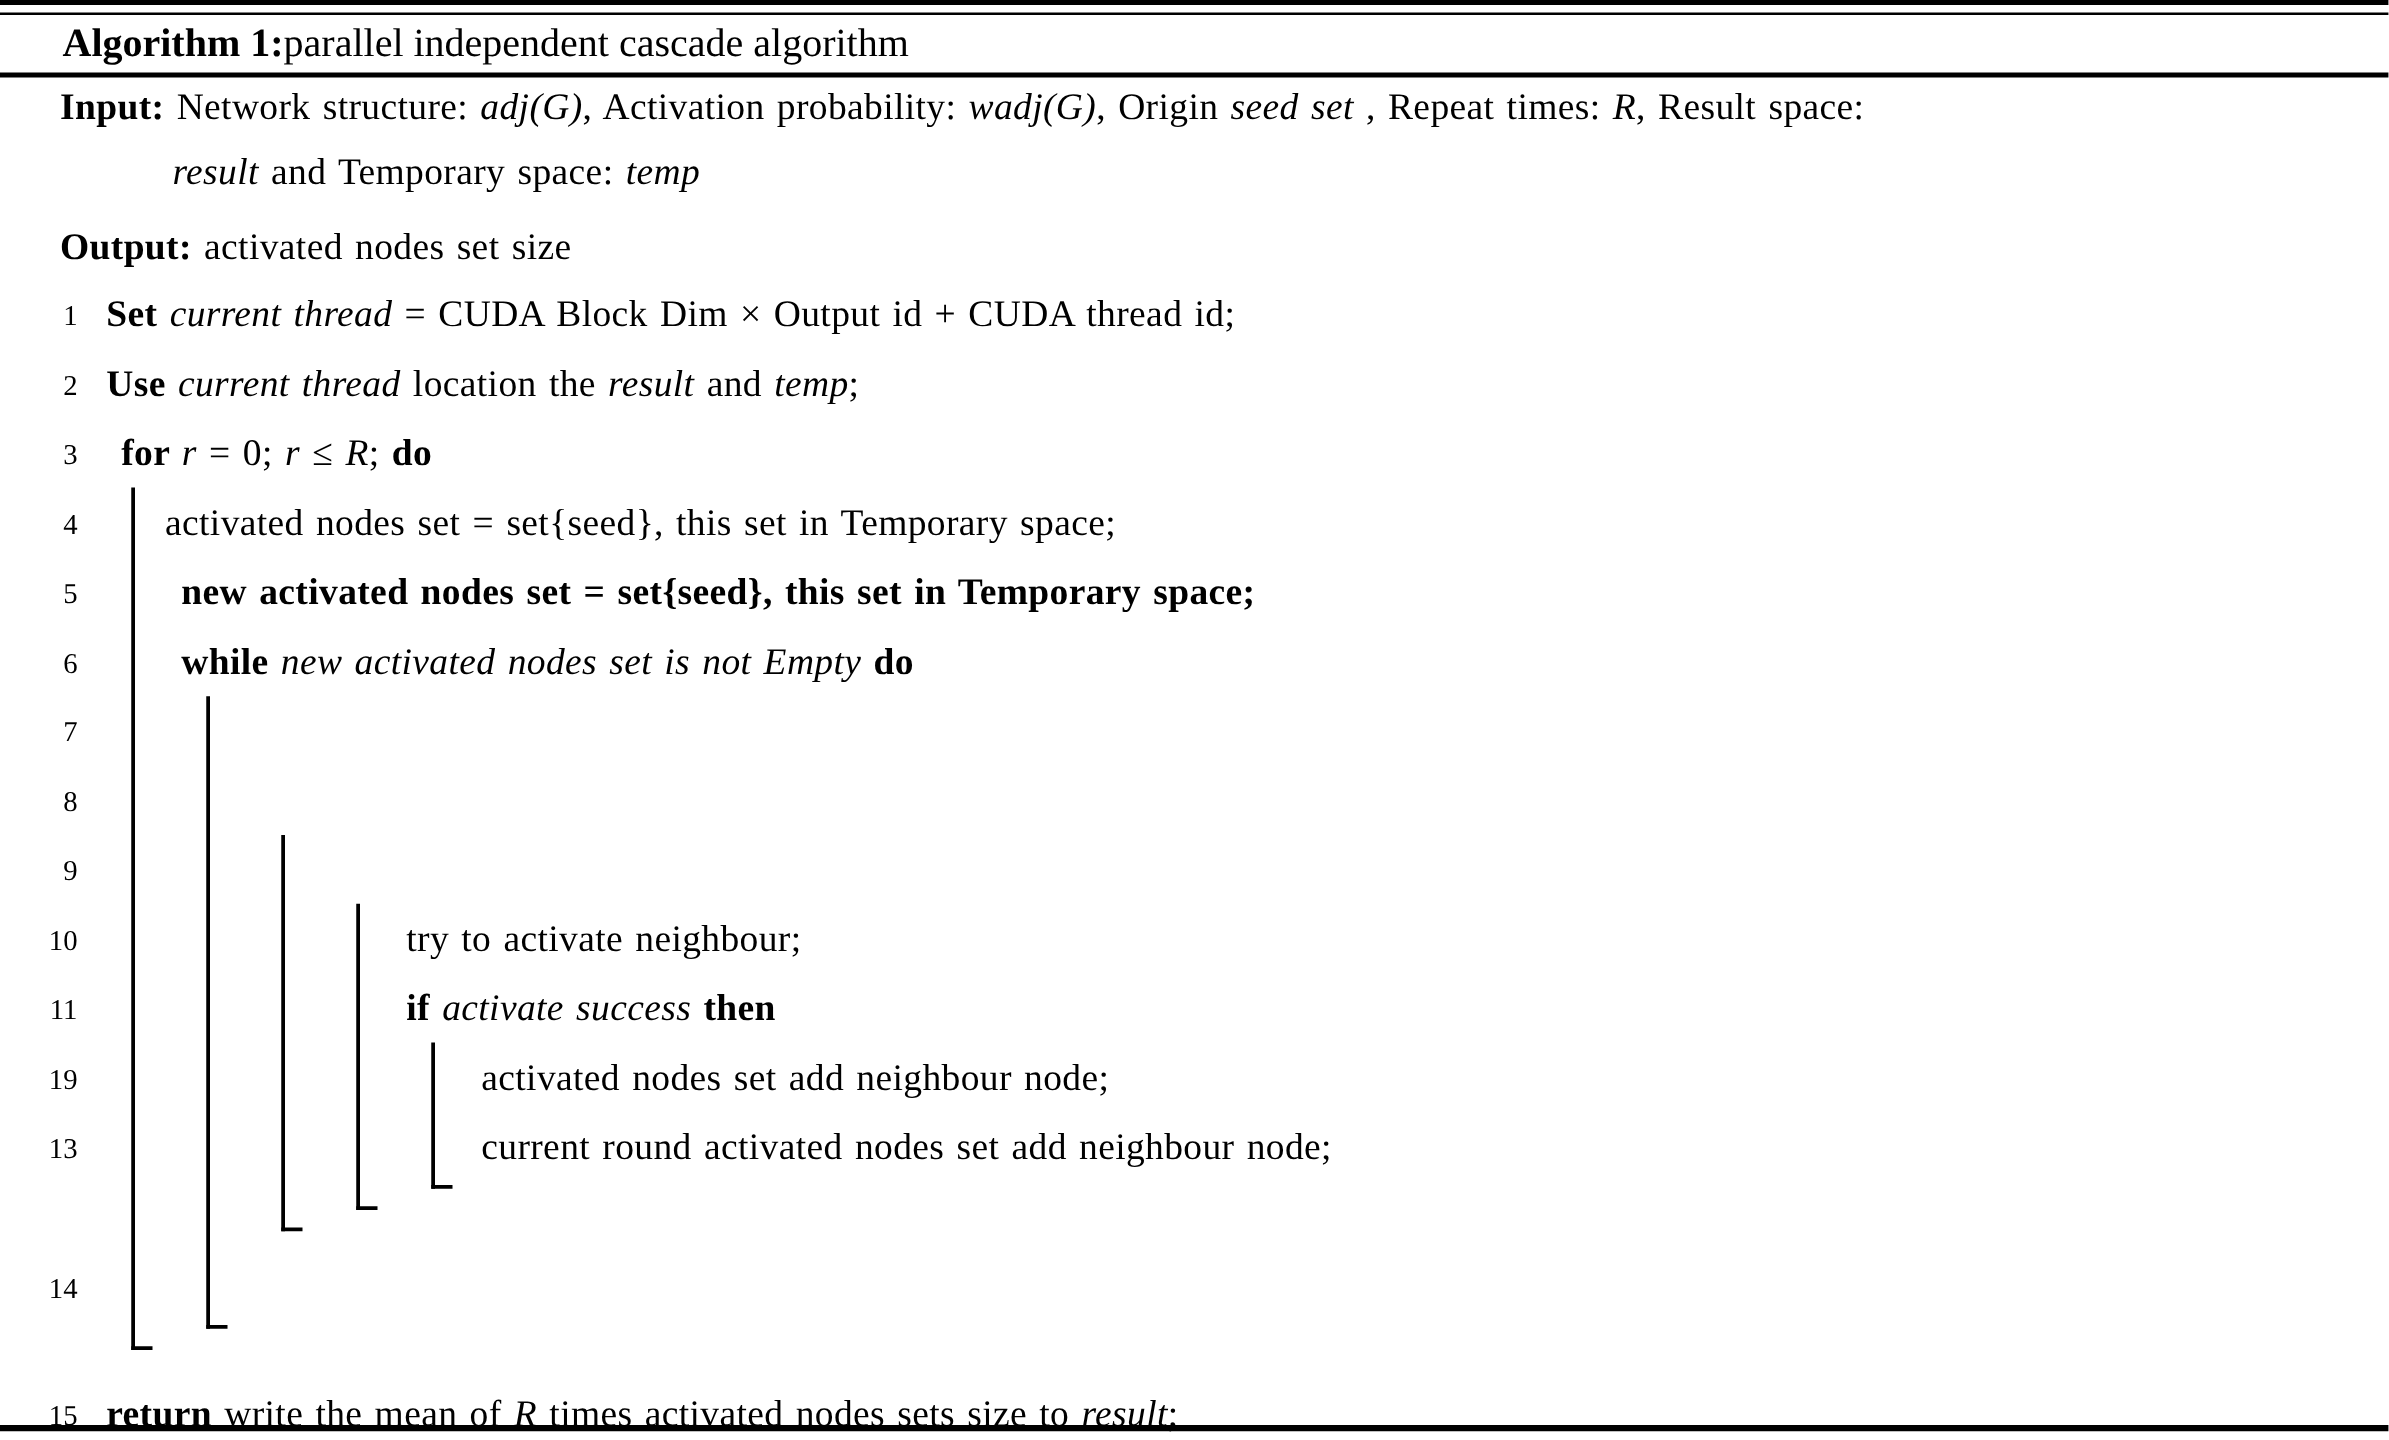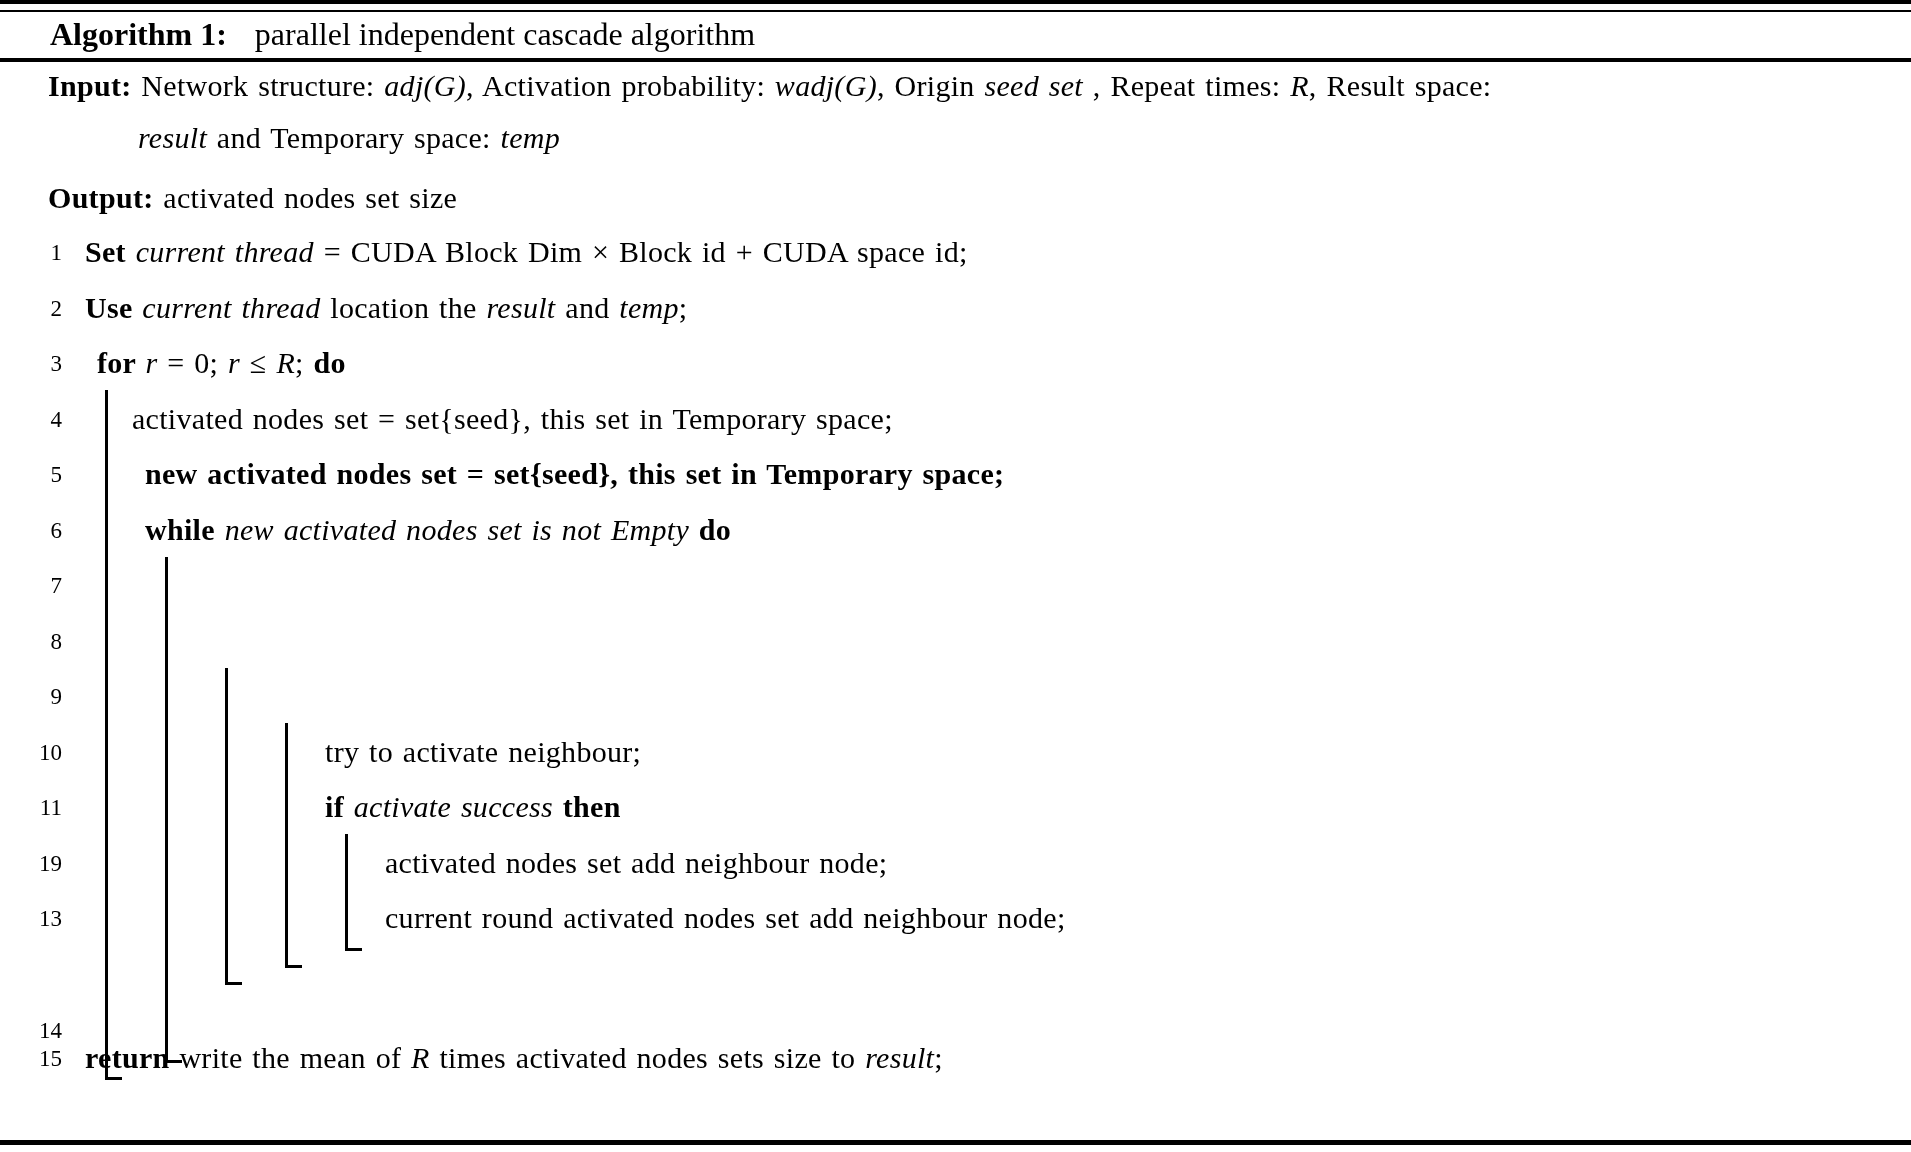--- a/index.html
+++ b/index.html
@@ -6,21 +6,21 @@
   .page{position:relative;width:1911px;height:1152px;background:#ffffff;color:#000;
         font-family:"Liberation Serif","DejaVu Serif",serif;overflow:hidden;}
   .rule{position:absolute;left:0;width:1911px;background:#000;}
   .rule-top{top:0;height:4px;}
   .rule-top2{top:10px;height:2px;}
   .rule-caption{top:58px;height:4px;}
   .rule-bottom{top:1140px;height:5px;}
   .algo-title{position:absolute;left:50px;top:13px;height:42px;line-height:42px;
               font-size:32px;white-space:nowrap;}
   .algo-title .cap-label{font-weight:bold;}
-  .algo-title .cap-text{margin-left:28px;}
+  .algo-title .cap-text{margin-left:0;}
   .algo-line{position:absolute;left:0;width:1911px;height:36px;line-height:36px;
              font-size:30px;white-space:nowrap;}
   .line-num{position:absolute;left:0;top:0;width:62px;text-align:right;
             font-size:23px;line-height:38px;}
   .line-text{position:absolute;top:0;letter-spacing:0.3px;word-spacing:2px;}
   .seg-b{font-weight:bold;}
   .seg-i{font-style:italic;}
   .vbar{position:absolute;width:2.5px;background:#000;}
   .hook{position:absolute;width:17px;height:3px;background:#000;}
 </style>
@@ -39,21 +39,21 @@
         <span class="line-text" style="left: 48px;"><span class="seg-b ">Input: </span><span class="">Network structure: </span><span class="seg-i">adj(G)</span><span class="">, Activation probability: </span><span class="seg-i">wadj(G)</span><span class="">, Origin </span><span class="seg-i">seed set</span><span class=""> , Repeat times: </span><span class="seg-i">R</span><span class="">, Result space:</span></span>
       </div>
       <div class="algo-line" style="top: 120px;">
         <span class="line-text" style="left: 138px;"><span class="seg-i">result</span><span class=""> and Temporary space: </span><span class="seg-i">temp</span></span>
       </div>
       <div class="algo-line" style="top: 180px;">
         <span class="line-text" style="left: 48px;"><span class="seg-b ">Output: </span><span class="">activated nodes set size</span></span>
       </div>
       <div class="algo-line" style="top: 234px;">
         <span class="line-num">1</span>
-        <span class="line-text" style="left: 85px;"><span class="seg-b ">Set </span><span class="seg-i">current thread</span><span class=""> = CUDA Block Dim × Block id + CUDA space id;</span></span>
+        <span class="line-text" style="left: 85px;"><span class="seg-b ">Set </span><span class="seg-i">current thread</span><span class=""> = CUDA Block Dim × Output id + CUDA thread id;</span></span>
       </div>
       <div class="algo-line" style="top: 289.5px;">
         <span class="line-num">2</span>
         <span class="line-text" style="left: 85px;"><span class="seg-b ">Use </span><span class="seg-i">current thread</span><span class=""> location the </span><span class="seg-i">result</span><span class=""> and </span><span class="seg-i">temp</span><span class="">;</span></span>
       </div>
       <div class="algo-line" style="top: 345px;">
         <span class="line-num">3</span>
         <span class="line-text" style="left: 85px; margin-left: 12px;"><span class="seg-b ">for </span><span class="seg-i">r</span><span class=""> = 0; </span><span class="seg-i">r</span><span class=""> ≤ </span><span class="seg-i">R</span><span class="">; </span><span class="seg-b ">do</span></span>
       </div>
       <div class="algo-line" style="top: 400.5px;">
@@ -89,21 +89,21 @@
         <span class="line-num">19</span>
         <span class="line-text" style="left: 385px;"><span class="">activated nodes set add neighbour node;</span></span>
       </div>
       <div class="algo-line" style="top: 900px;">
         <span class="line-num">13</span>
         <span class="line-text" style="left: 385px;"><span class="">current round activated nodes set add neighbour node;</span></span>
       </div>
       <div class="algo-line" style="top: 1012px;">
         <span class="line-num">14</span>
       </div>
-      <div class="algo-line" style="top: 1040px;">
+      <div class="algo-line" style="top: 1114px;">
         <span class="line-num">15</span>
         <span class="line-text" style="left: 85px;"><span class="seg-b ">return </span><span class="">write the mean of </span><span class="seg-i">R</span><span class=""> times activated nodes sets size to </span><span class="seg-i">result</span><span class="">;</span></span>
       </div>
       <div class="vbar" style="left: 345px; top: 834px; height: 117px;"></div>
       <div class="hook" style="left: 345px; top: 948px;"></div>
       <div class="vbar" style="left: 285px; top: 723px; height: 245px;"></div>
       <div class="hook" style="left: 285px; top: 965px;"></div>
       <div class="vbar" style="left: 225px; top: 667.5px; height: 317.5px;"></div>
       <div class="hook" style="left: 225px; top: 982px;"></div>
       <div class="vbar" style="left: 165px; top: 556.5px; height: 506.5px;"></div>

